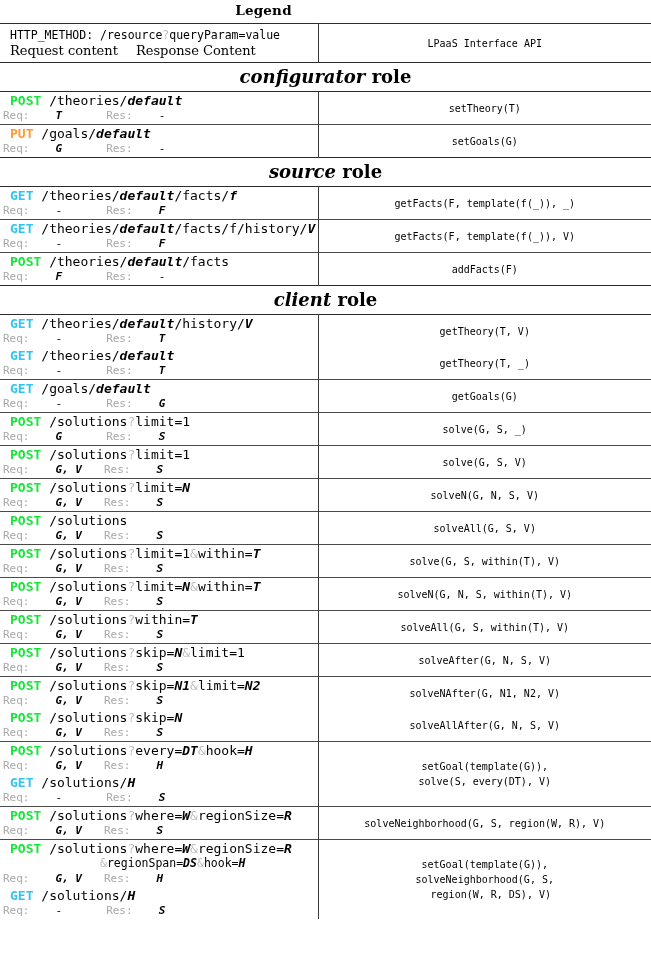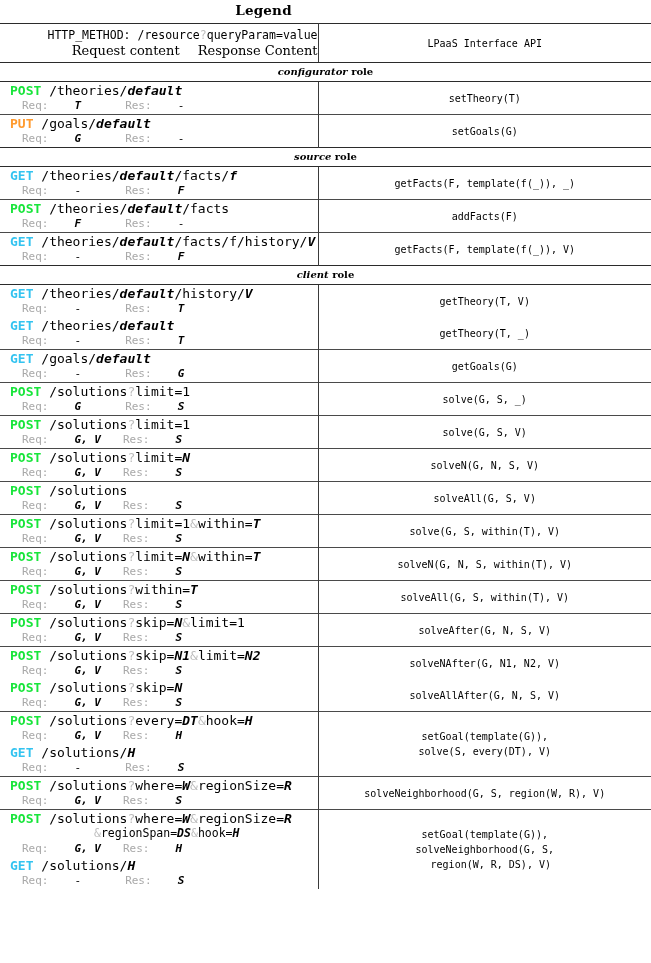--- a/index.html
+++ b/index.html
@@ -26,21 +26,21 @@
     border-collapse:collapse;
     width:651px;
     table-layout:fixed;
   }
   table.legend col.left{width:318px;}
   table.legend col.right{width:333px;}
 
   td{padding:0;vertical-align:middle;}
 
   
-  .toprule    > td{border-top:1.4px solid #2b2b2b;text-align:right;}
+  .toprule    > td{border-top:1.4px solid #2b2b2b;}
   .botrule    > td{border-bottom:1.4px solid #2b2b2b;}
   .midrule    > td{border-top:1.1px solid #4a4a4a;}
 
   
   td.left{
     border-right:1.2px solid #3a3a3a;
     padding:0;
   }
   td.right{
     text-align:center;
@@ -48,21 +48,21 @@
     font-size:10px;
     line-height:15px;
     padding:2px 4px;
     white-space:pre;
   }
 
   
   td.role{
     text-align:center;
     font-family:"DejaVu Serif","Liberation Serif",serif;
-    font-size:10px;
+    font-size:18px;
     font-weight:bold;
     padding:3px 0 4px 0;
   }
   td.role .rn{font-style:italic;font-weight:bold;}
 
   
   .hdr-line1, .hdr-line2{
     padding-left:10px;
     white-space:pre;
   }
@@ -85,28 +85,28 @@
   .ep .path{
     font-size:13px;
     line-height:15px;
     padding-left:10px;
     white-space:pre;
     font-family:"DejaVu Sans Mono","Liberation Mono",monospace;
   }
   .ep .cont{
     font-size:11.5px;
     line-height:15px;
-    padding-left:6px;
+    padding-left:12px;
     white-space:pre;
     font-family:"DejaVu Sans Mono","Liberation Mono",monospace;
   }
   .ep .rr{
     font-size:11px;
     line-height:15px;
-    padding-left:22px;
+    padding-left:3px;
     white-space:pre;
     font-family:"DejaVu Sans Mono","Liberation Mono",monospace;
     color:#000;
   }
   .lbl{color:#a8a8a8;}
   .val{font-style:italic;font-weight:bold;color:#000;}
   .dash{color:#000;}
 
   .m-get{color:#33c3f0;font-weight:bold;}
   .m-post{color:#17e53a;font-weight:bold;}
@@ -171,34 +171,34 @@
             <div class="ep">
               <div class="path"><span class="m-get">GET</span> <span>/theories/</span><span class="itb">default</span><span>/facts/</span><span class="itb">f</span></div>
               <div class="rr"><span class="lbl">Req:</span><span class="s1"></span><span class="dash">-</span><span class="s2"></span><span class="lbl">Res:</span><span class="s1"></span><span class="val">F</span></div>
             </div>
           </td>
           <td class="right">getFacts(F, template(f(_)), _)</td>
         </tr>
         <tr class="midrule">
           <td class="left">
             <div class="ep">
+              <div class="path"><span class="m-get">GET</span> <span>/theories/</span><span class="itb">default</span><span>/facts/f/history/</span><span class="itb">V</span></div>
+              <div class="rr"><span class="lbl">Req:</span><span class="s1"></span><span class="dash">-</span><span class="s2"></span><span class="lbl">Res:</span><span class="s1"></span><span class="val">F</span></div>
+            </div>
+          </td>
+          <td class="right">getFacts(F, template(f(_)), V)</td>
+        </tr>
+        <tr class="midrule">
+          <td class="left">
+            <div class="ep">
               <div class="path"><span class="m-post">POST</span> <span>/theories/</span><span class="itb">default</span><span>/facts</span></div>
               <div class="rr"><span class="lbl">Req:</span><span class="s1"></span><span class="val">F</span><span class="s2"></span><span class="lbl">Res:</span><span class="s1"></span><span class="dash">-</span></div>
             </div>
           </td>
           <td class="right">addFacts(F)</td>
-        </tr>
-        <tr class="midrule">
-          <td class="left">
-            <div class="ep">
-              <div class="path"><span class="m-get">GET</span> <span>/theories/</span><span class="itb">default</span><span>/facts/f/history/</span><span class="itb">V</span></div>
-              <div class="rr"><span class="lbl">Req:</span><span class="s1"></span><span class="dash">-</span><span class="s2"></span><span class="lbl">Res:</span><span class="s1"></span><span class="val">F</span></div>
-            </div>
-          </td>
-          <td class="right">getFacts(F, template(f(_)), V)</td>
         </tr>
         <tr class="toprule">
           <td colspan="2" style="height:0;border-right:none"></td>
         </tr>
         <tr class="botrule">
           <td class="role" colspan="2"><span class="rn">client</span> <span>role</span></td>
         </tr>
         <tr class="">
           <td class="left">
             <div class="ep">

